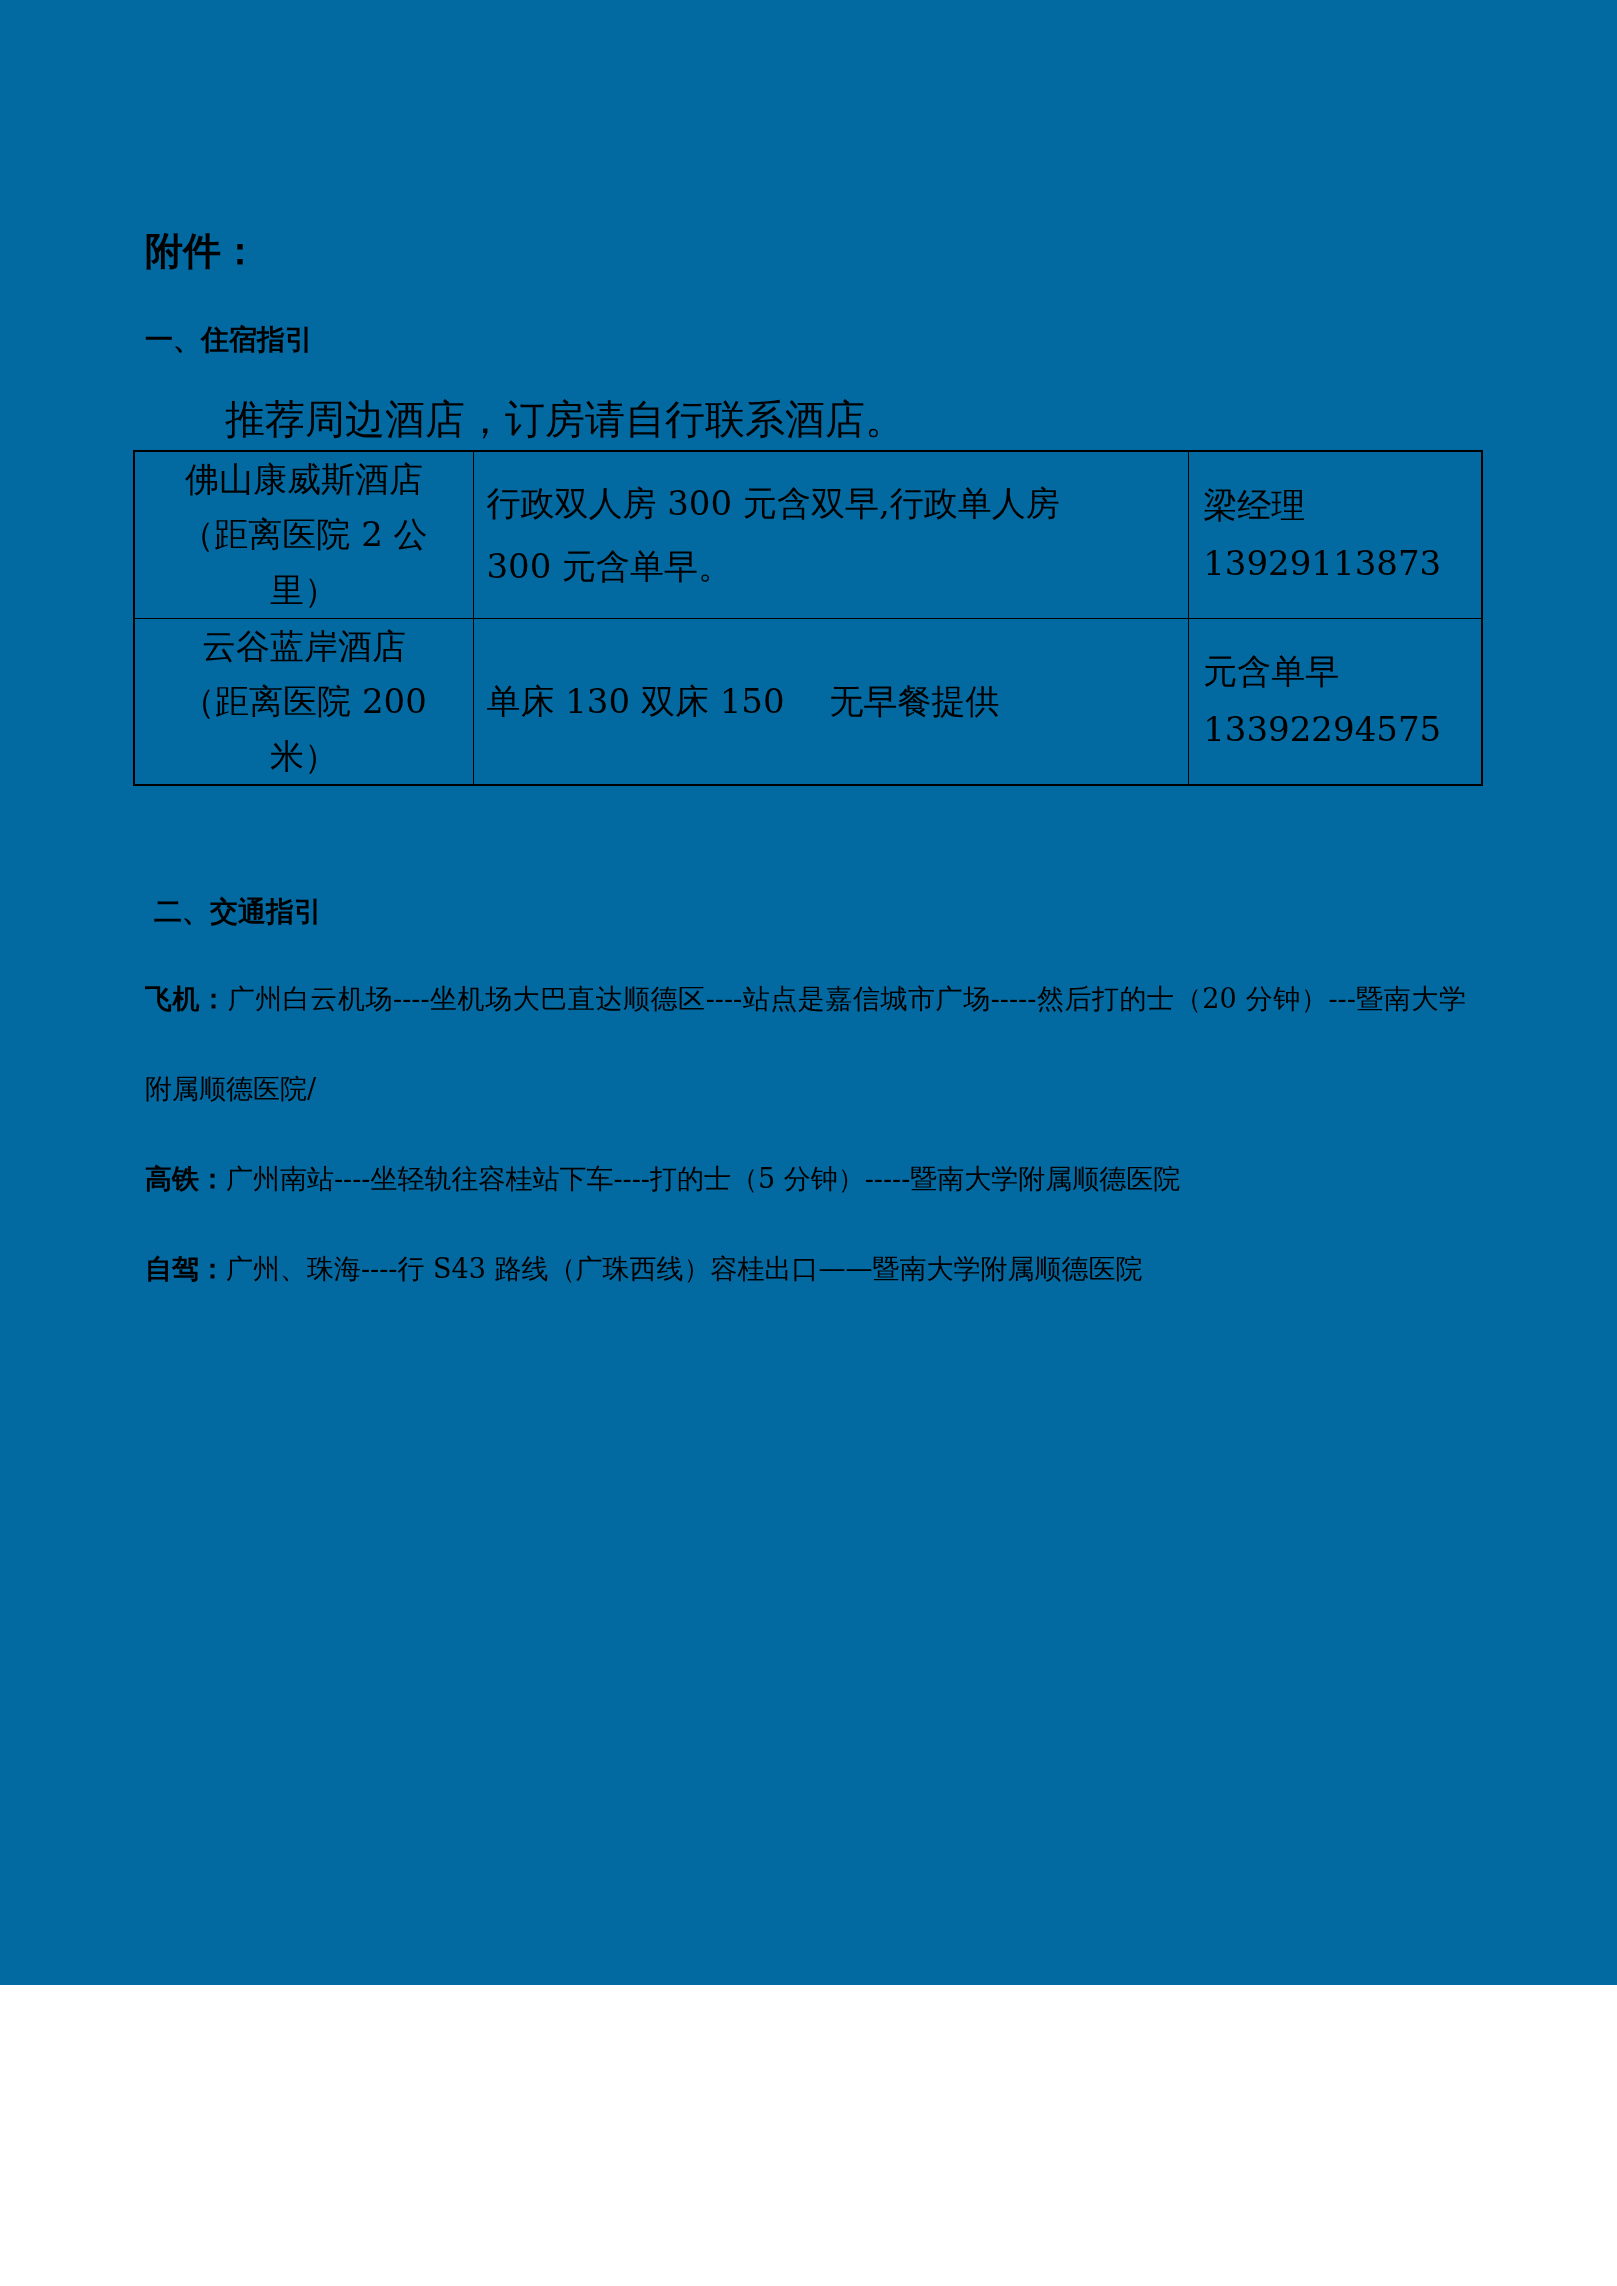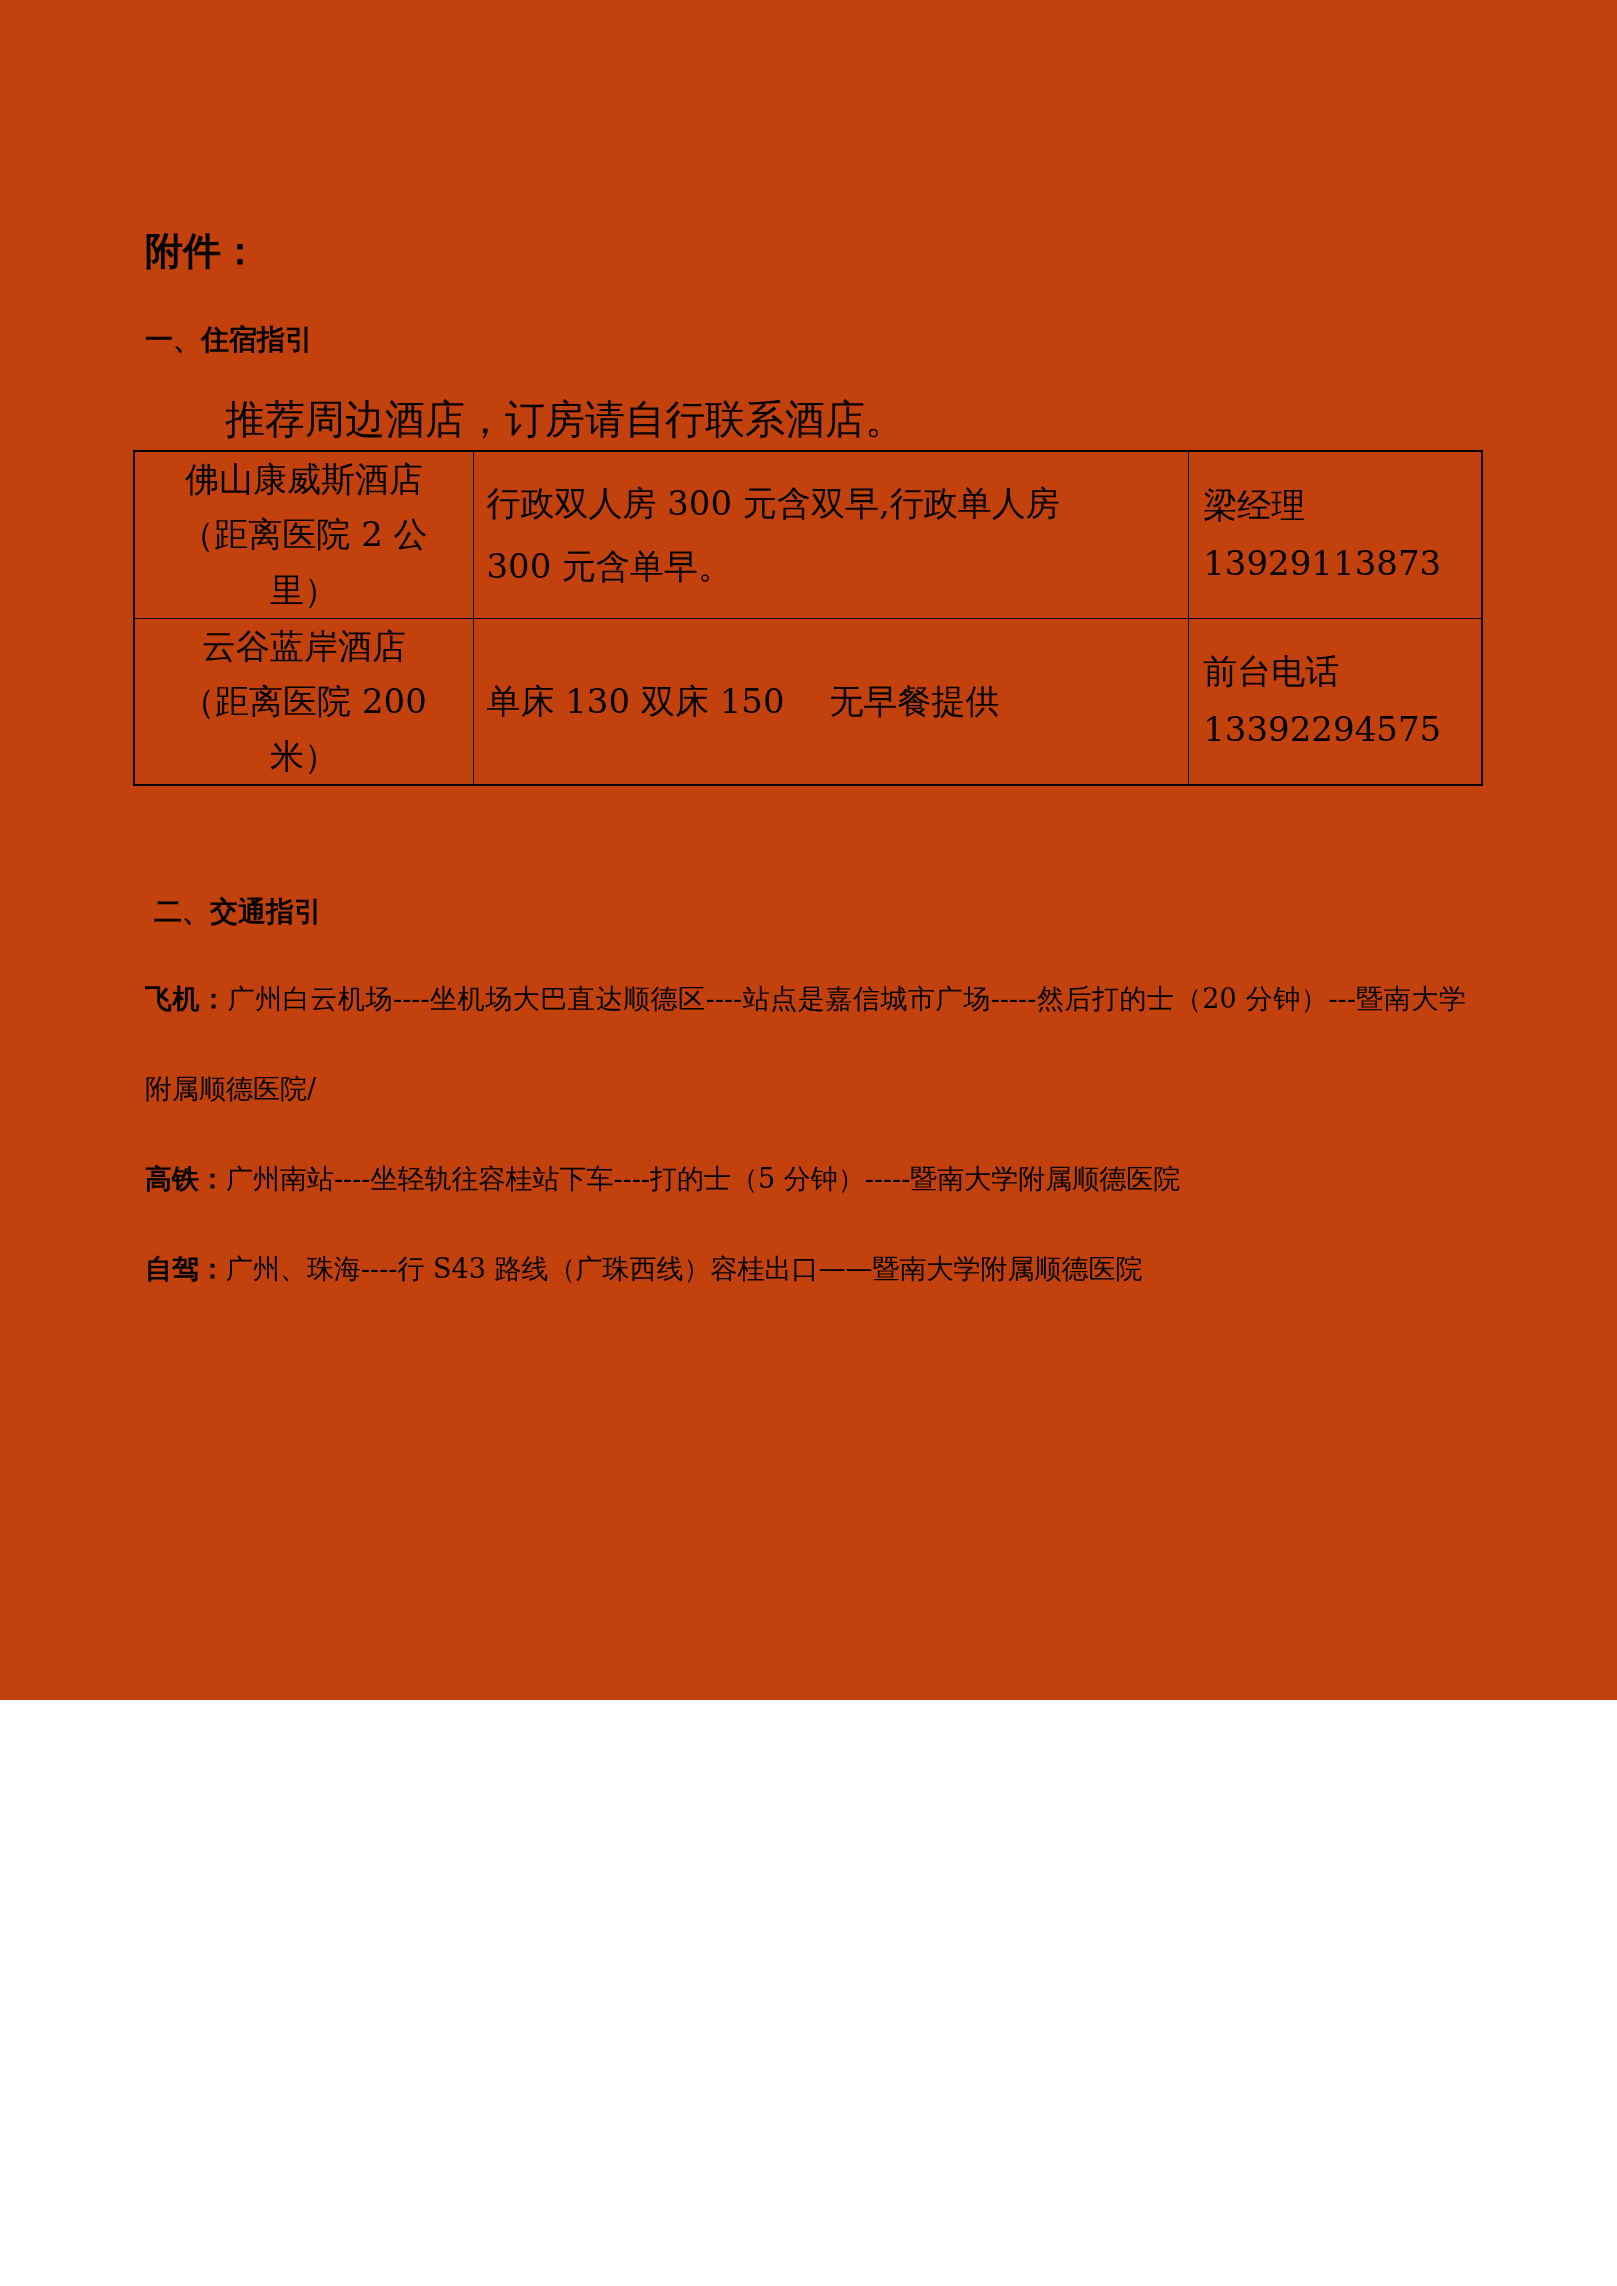--- a/index.html
+++ b/index.html
@@ -3,22 +3,22 @@
 <meta charset="utf-8">
 <style>
   html, body {
     margin: 0;
     padding: 0;
     background: #ffffff;
   }
   .page {
     position: relative;
     width: 1617px;
-    height: 1700px;
-    background: #c2410c;
+    height: 1985px;
+    background: #0369a1;
     color: #000000;
     font-family: "DejaVu Serif", serif;
     overflow: hidden;
   }
   .doc {
     padding: 223px 0 0 145px;
   }
   .attachment {
     font-family: "Liberation Sans", sans-serif;
     font-weight: bold;
@@ -128,21 +128,21 @@
         </tr>
         <tr class="row-2">
           <td class="hotel-cell">
             <div class="inner">云谷蓝岸酒店（距离医院 200 米）</div>
           </td>
           <td class="price-cell">
             <div class="inner">单床 130 双床 150　 无早餐提供</div>
           </td>
           <td class="contact-cell">
             <div class="inner">
-              <div>前台电话</div>
+              <div>元含单早</div>
               <div>13392294575</div>
             </div>
           </td>
         </tr>
       </tbody>
     </table>
 
     <div class="section-heading heading-traffic">二、交通指引</div>
 
     <div class="transport">

